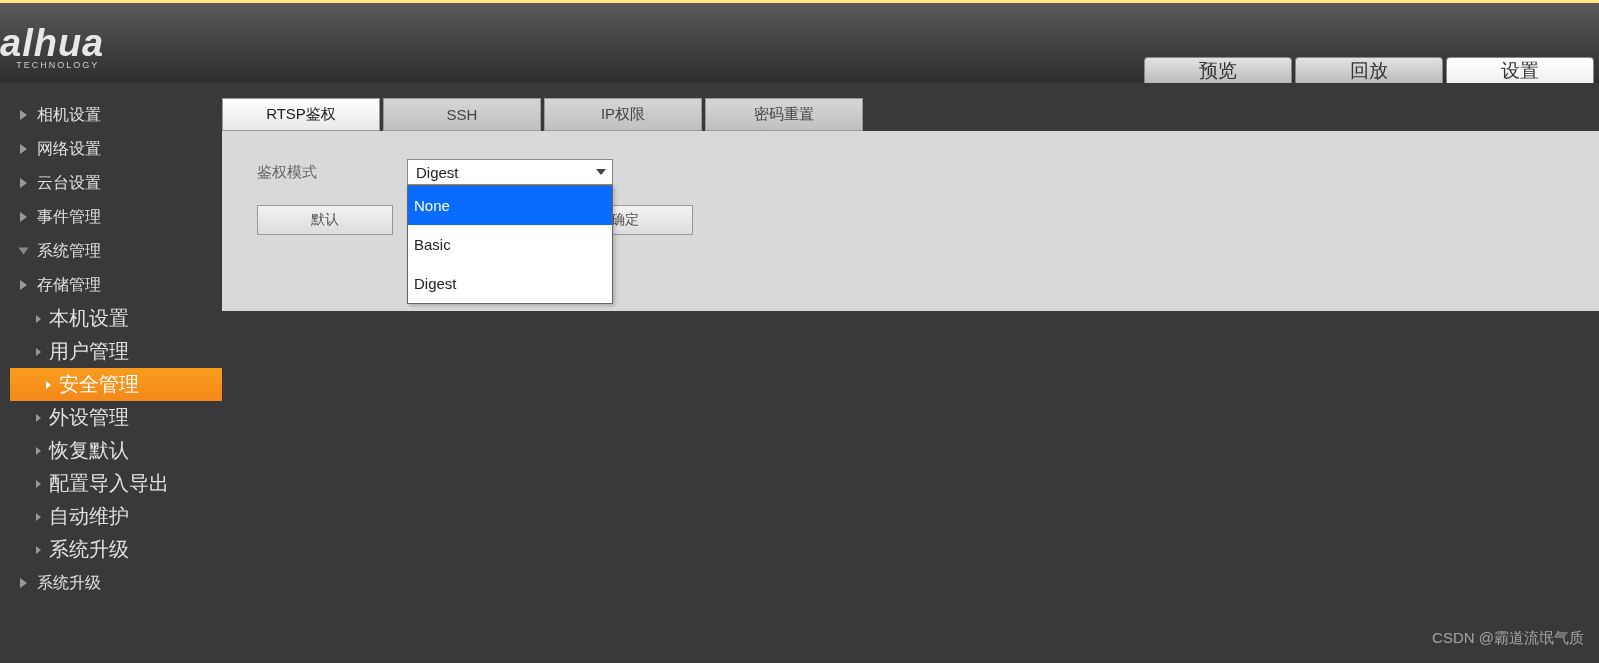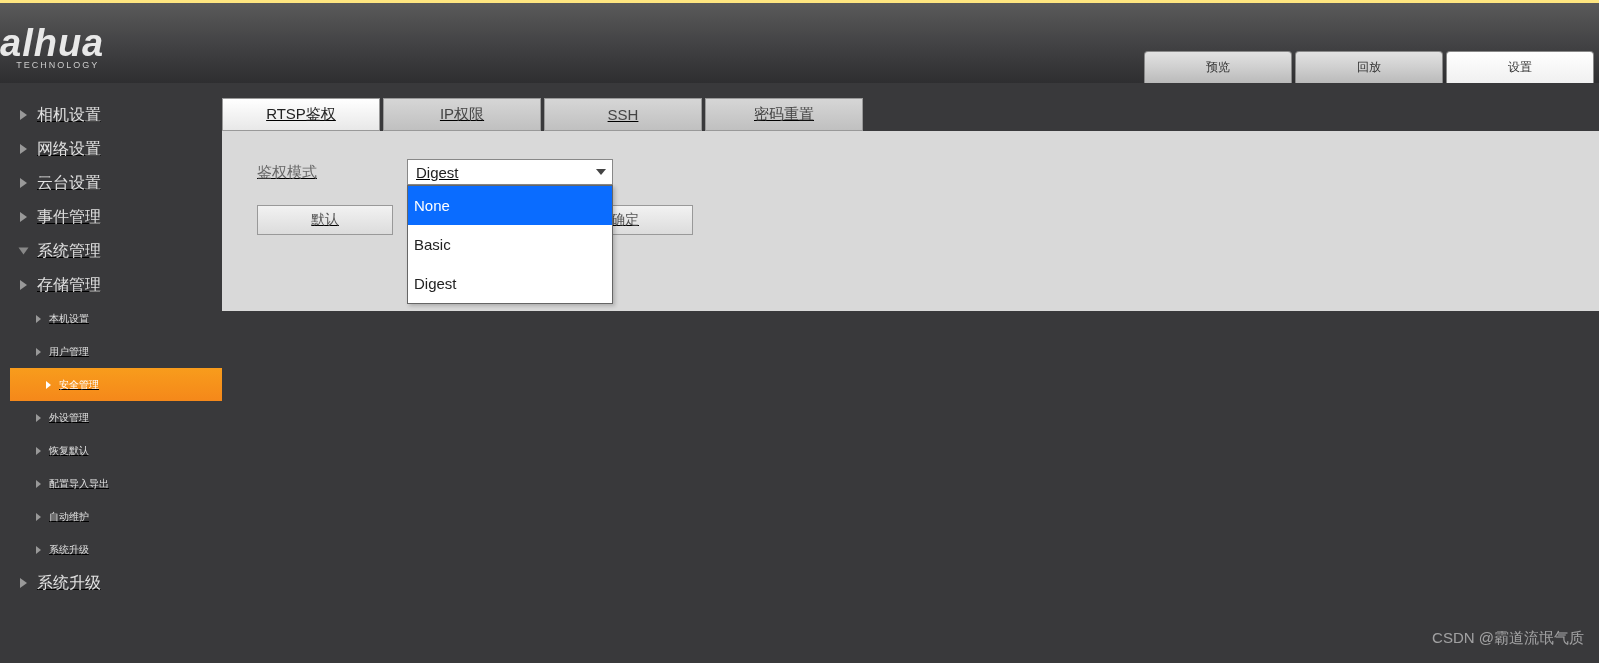--- a/index.html
+++ b/index.html
@@ -45,39 +45,38 @@
     }
     .nav-tabs {
       position: absolute;
       right: 5px;
       bottom: 0;
       display: flex;
       gap: 3px;
     }
     .nav-tab {
       width: 148px;
-      height: 32px;
+      height: 26px;
       background: linear-gradient(to bottom, #e2e2e2 0%, #cfcfcf 50%, #bababa 100%);
       border: 1px solid #888;
       border-bottom: none;
       border-radius: 4px 4px 0 0;
       display: flex;
       align-items: center;
       justify-content: center;
-      font-size: 12px;
+      font-size: 19px;
       color: #333;
       cursor: pointer;
     }
     .nav-tab.active {
       background: linear-gradient(to bottom, #ffffff 0%, #f0f0f0 100%);
     }
     .main-area {
       display: flex;
       height: calc(100% - 83px);
-      text-decoration: underline;
     }
     .sidebar {
       width: 222px;
       background: #39393b;
       padding-top: 15px;
     }
     .side-item {
       height: 34px;
       display: flex;
       align-items: center;
@@ -100,21 +99,21 @@
     .tri.down {
       transform: rotate(90deg);
       border-left-color: #888;
     }
     .sub-item {
       height: 33px;
       display: flex;
       align-items: center;
       padding-left: 36px;
       color: #e0e0e0;
-      font-size: 10px;
+      font-size: 20px;
       cursor: pointer;
       gap: 8px;
     }
     .sub-item.active {
       background: linear-gradient(to bottom, #f89c1c 0%, #f5881a 100%);
       color: #fff;
       margin-left: 10px;
     }
     .sub-item.active .chev {
       border-left-color: #fff;
@@ -324,24 +323,24 @@
         <span>系统升级</span>
       </div>
   </div>
 
   <div class="content">
     <div class="tab-strip">
       <div class="ctab active">
           <span>RTSP鉴权</span>
         </div>
       <div class="ctab">
+          <span>SSH</span>
+        </div>
+      <div class="ctab">
           <span>IP权限</span>
-        </div>
-      <div class="ctab">
-          <span>SSH</span>
         </div>
       <div class="ctab">
           <span>密码重置</span>
         </div>
     </div>
 
     <div class="panel">
       <div class="form-row">
         <span class="form-label">鉴权模式</span>
         <div class="select-box">

